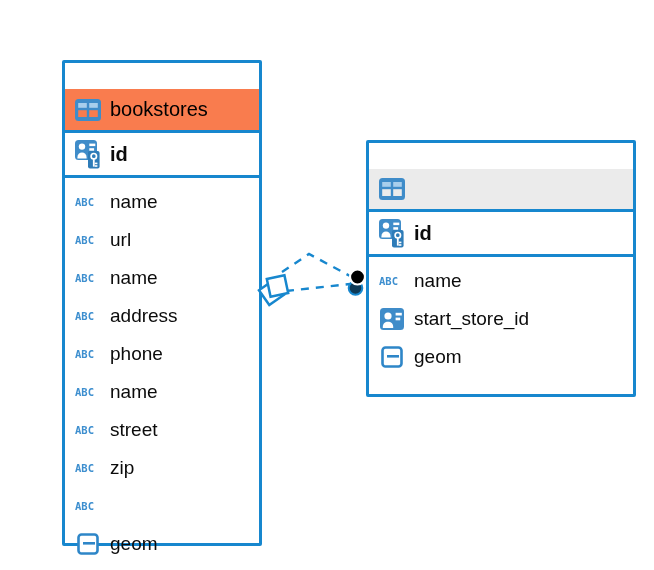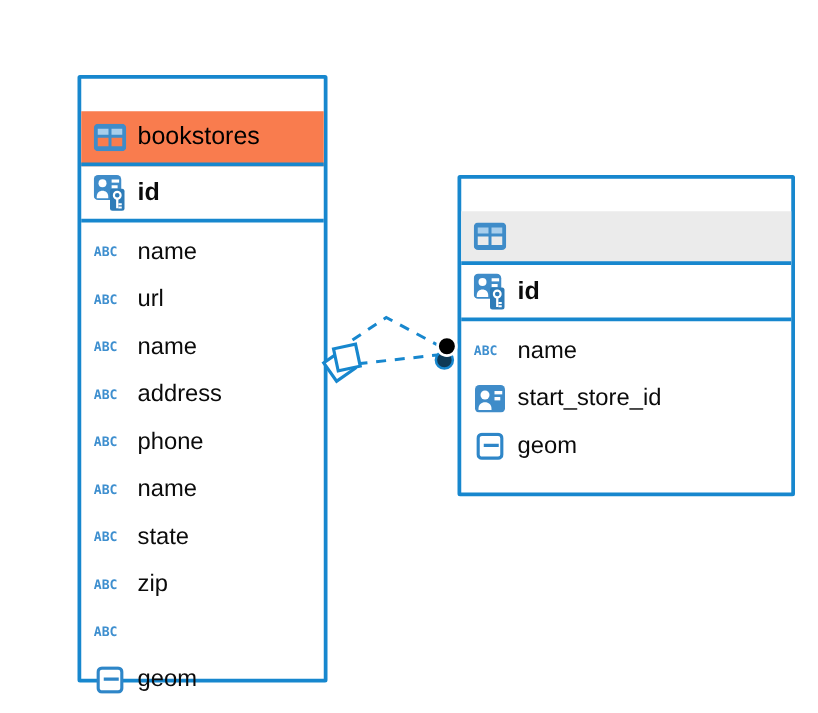--- a/index.html
+++ b/index.html
@@ -119,21 +119,21 @@
       <div class="row">
         <span class="abc">ABC</span>
         <span class="lbl">phone</span>
       </div>
       <div class="row">
         <span class="abc">ABC</span>
         <span class="lbl">name</span>
       </div>
       <div class="row">
         <span class="abc">ABC</span>
-        <span class="lbl">state</span>
+        <span class="lbl">street</span>
       </div>
       <div class="row">
         <span class="abc">ABC</span>
         <span class="lbl">zip</span>
       </div>
       <div class="row">
         <span class="abc">ABC</span>
       </div>
       <div class="row">
         <span class="icn">

